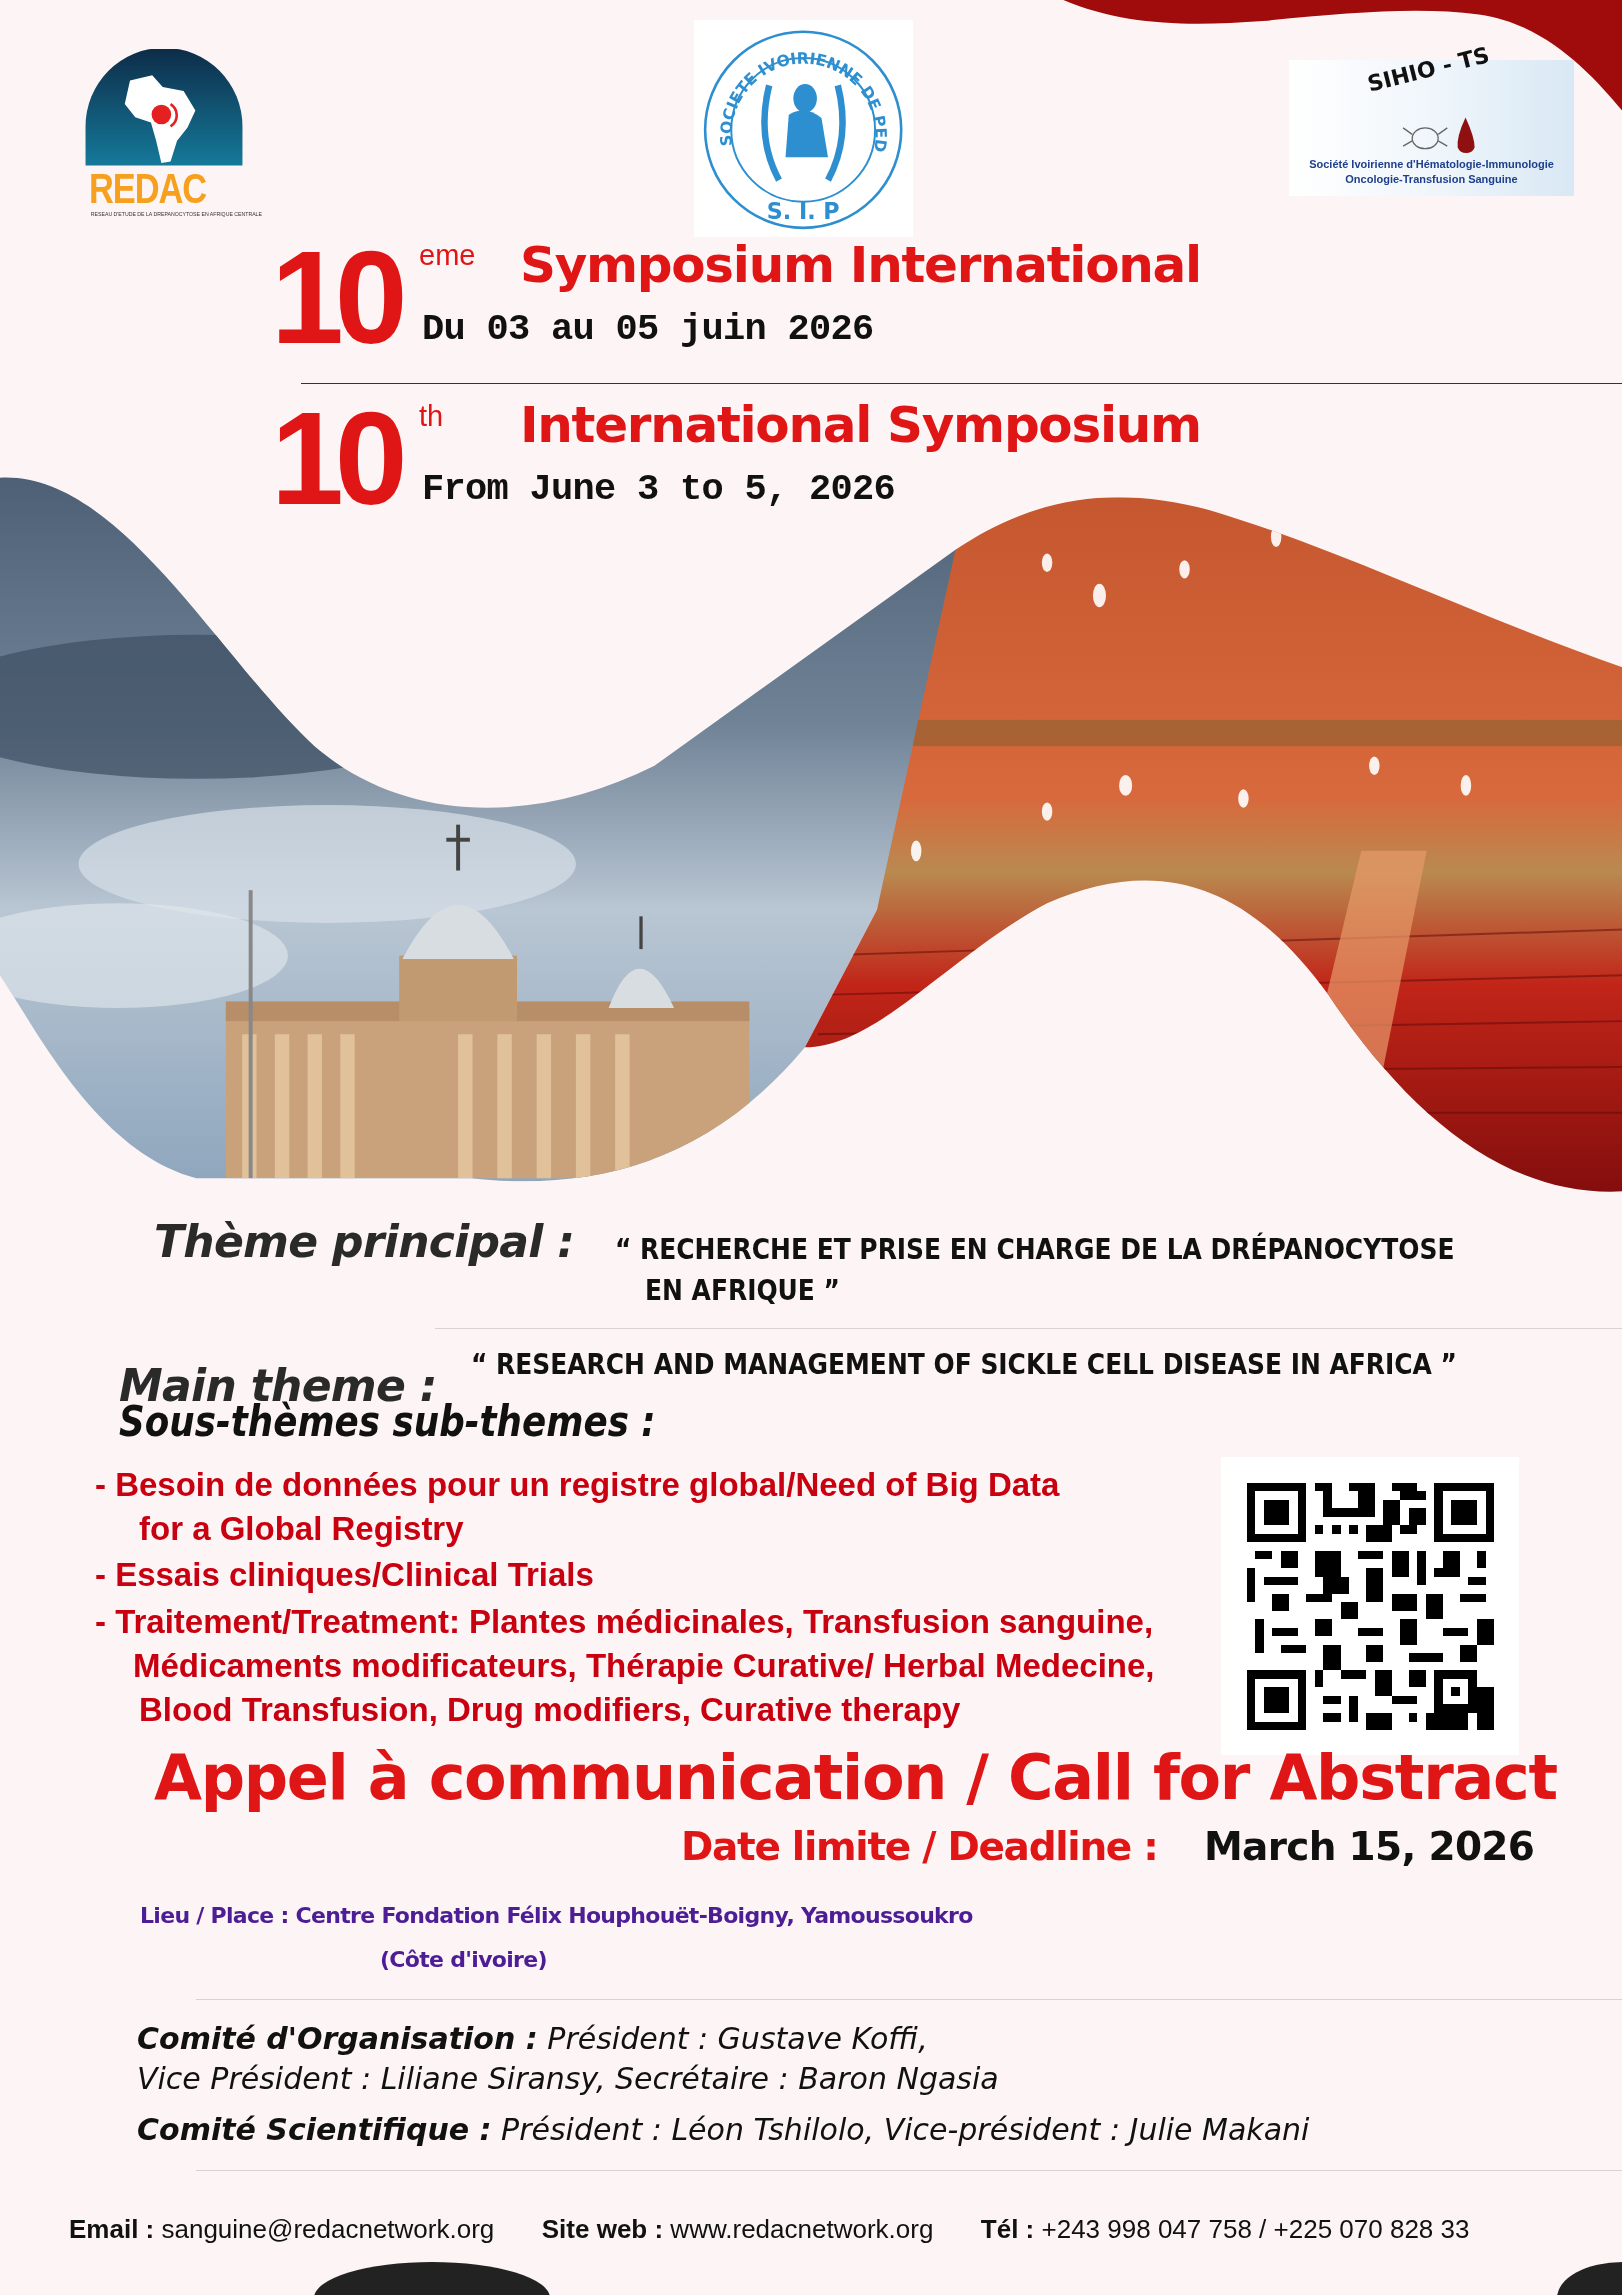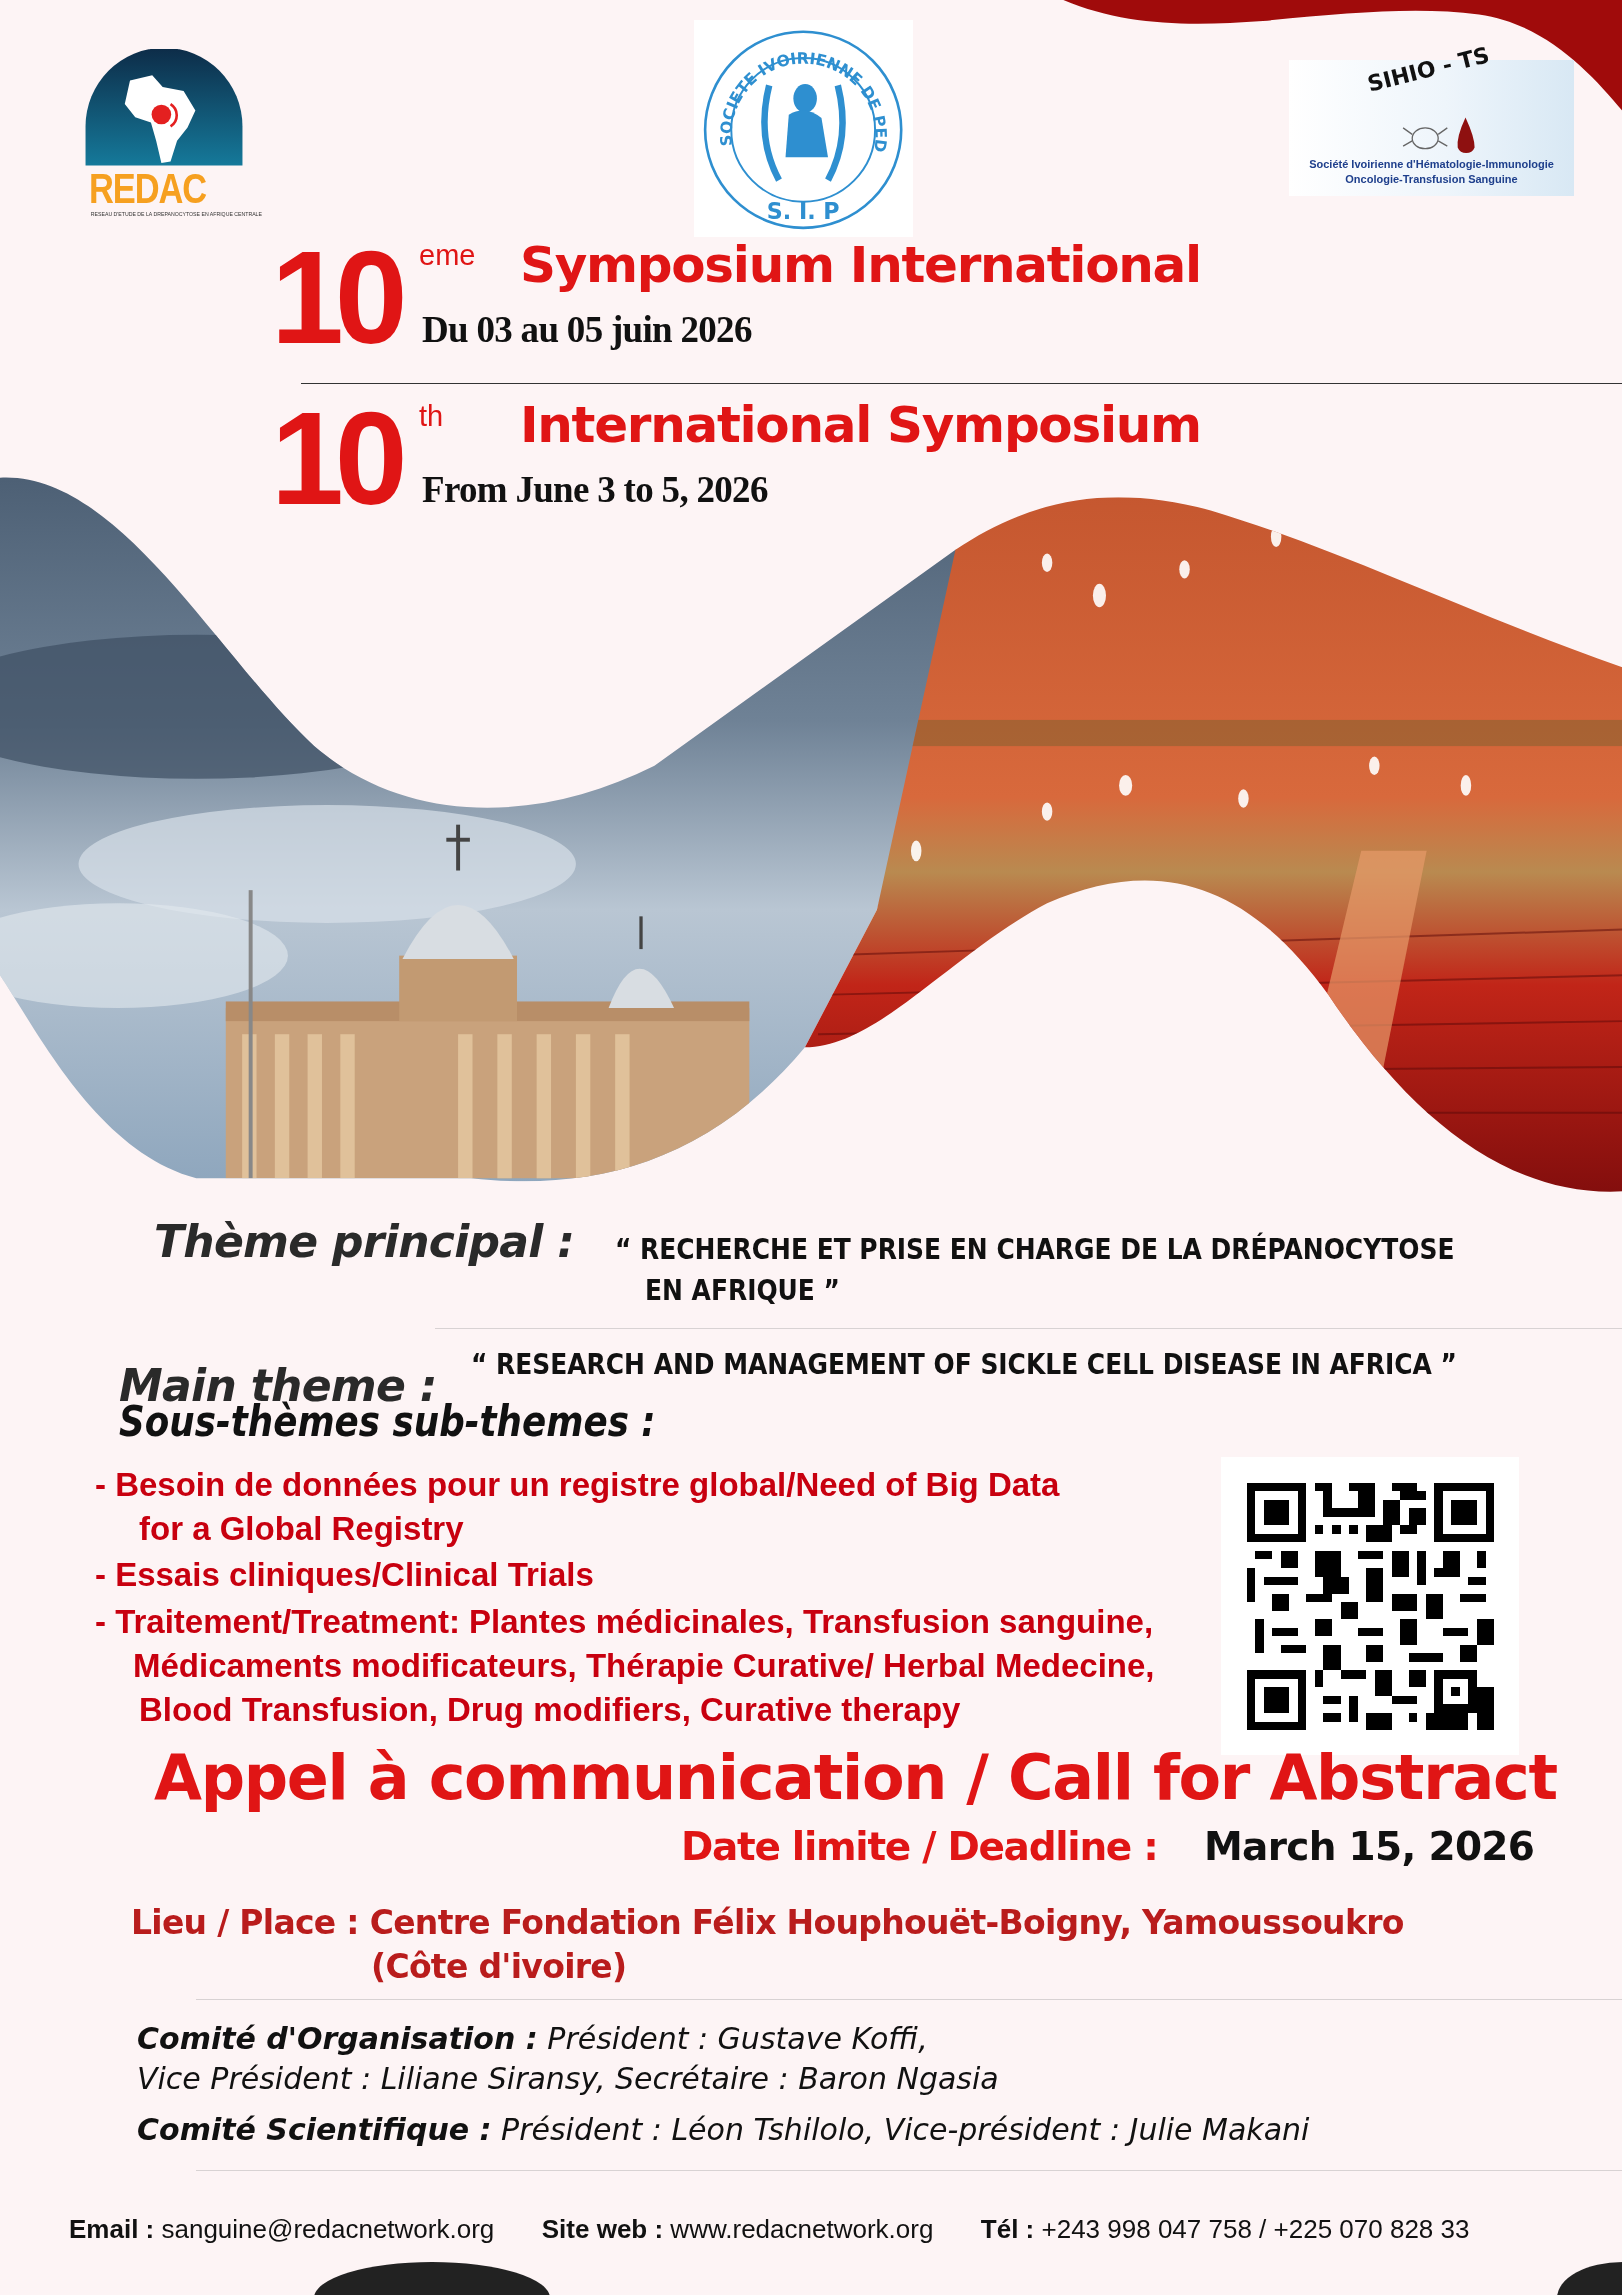--- a/index.html
+++ b/index.html
@@ -23,40 +23,40 @@
   .redac-text { position: absolute; left: 9.8px; top: 116px; font-family: "Liberation Sans", sans-serif; font-weight: bold; font-size: 42px; letter-spacing: -1.3px; color: #f6a020; transform: scaleX(0.82); transform-origin: left; }
   .redac-sub { position: absolute; left: 11.8px; top: 162px; font-size: 5.2px; color: #333; white-space: nowrap; }
 
   .sihio-title { position: absolute; left: 79px; top: 11.8px; font-weight: bold; font-size: 22px; color: #111; transform: rotate(-14deg); transform-origin: left; font-family: "DejaVu Sans", sans-serif; }
   .sihio-line { position: absolute; left: 0; width: 100%; text-align: center; font-weight: bold; font-size: 11px; color: #1e3f8c; font-family: Liberation Sans, sans-serif; }
 
   
   .big10 { font-family: "Liberation Sans", sans-serif; font-weight: 900; font-size: 131px; color: #e01515; letter-spacing: -9.2px; line-height: 1; }
   .sup { font-family: "Liberation Sans", sans-serif; font-size: 29px; color: #e01515; }
   .title-red { font-family: "DejaVu Sans", sans-serif; font-weight: bold; font-size: 50px; color: #e01515; letter-spacing: -1.3px; white-space: nowrap; }
-  .date-black { font-family: Liberation Serif, serif; font-weight: bold; font-size: 37px; color: #111; letter-spacing: -0.7px; white-space: nowrap; }
+  .date-black { font-family: Liberation Mono, monospace; font-weight: bold; font-size: 37px; color: #111; letter-spacing: -0.7px; white-space: nowrap; }
   .hr-dark { position: absolute; height: 2px; background: #333; }
   .hr-light { position: absolute; height: 2px; background: #d8d2d3; }
 
   
   .photo-band { position: absolute; left: 0; top: 458px; width: 1623px; height: 753px; }
 
   
   .theme-label { font-family: "DejaVu Sans", sans-serif; font-weight: bold; font-style: italic; font-size: 44px; color: #2a2a2a; white-space: nowrap; letter-spacing: -0.7px; }
   .theme-text { font-family: "DejaVu Sans", sans-serif; font-weight: bold; font-size: 29px; color: #111; white-space: nowrap; transform: scaleX(0.86); transform-origin: left; }
   .subthemes-label { font-family: "DejaVu Sans", sans-serif; font-weight: bold; font-style: italic; font-size: 42px; color: #111; white-space: nowrap; transform: scaleX(0.85); transform-origin: left; }
   .subtheme { font-family: "Liberation Sans", sans-serif; font-weight: bold; font-size: 33px; color: #c8000f; white-space: nowrap; line-height: 1; }
 
   .qr-box { left: 1221px; top: 1457px; width: 298px; height: 298px; background: #fff; }
 
   .call-title { font-family: "DejaVu Sans", sans-serif; font-weight: bold; font-size: 62px; color: #e01515; white-space: nowrap; letter-spacing: -1.3px; }
   .deadline-label { font-family: "DejaVu Sans", sans-serif; font-weight: bold; font-size: 39px; color: #e01515; white-space: nowrap; letter-spacing: -1.3px; }
   .deadline-val { font-family: "DejaVu Sans", sans-serif; font-weight: bold; font-size: 39px; color: #111; white-space: nowrap; letter-spacing: -0.7px; }
 
-  .place { font-family: "DejaVu Sans", sans-serif; font-weight: bold; font-size: 33px; color: #b91c1c; white-space: nowrap; letter-spacing: -0.7px; }
+  .place { font-family: "DejaVu Sans", sans-serif; font-weight: bold; font-size: 22px; color: #4c1d95; white-space: nowrap; letter-spacing: -0.7px; margin-left: 9px; }
 
   .committee { font-family: "DejaVu Sans", sans-serif; font-size: 30px; color: #111; white-space: nowrap; margin-left: 21px; }
   .committee b { font-weight: bold; font-style: italic; }
   .committee i { font-style: italic; font-weight: normal; }
 
   .footer { font-family: "Liberation Sans", sans-serif; font-size: 26px; color: #111; white-space: nowrap; }
   .footer b { font-weight: bold; }
 
   .bottom-blob { position: absolute; bottom: -39px; width: 236px; height: 72px; border-radius: 50%; background: #222; }
 </style>

